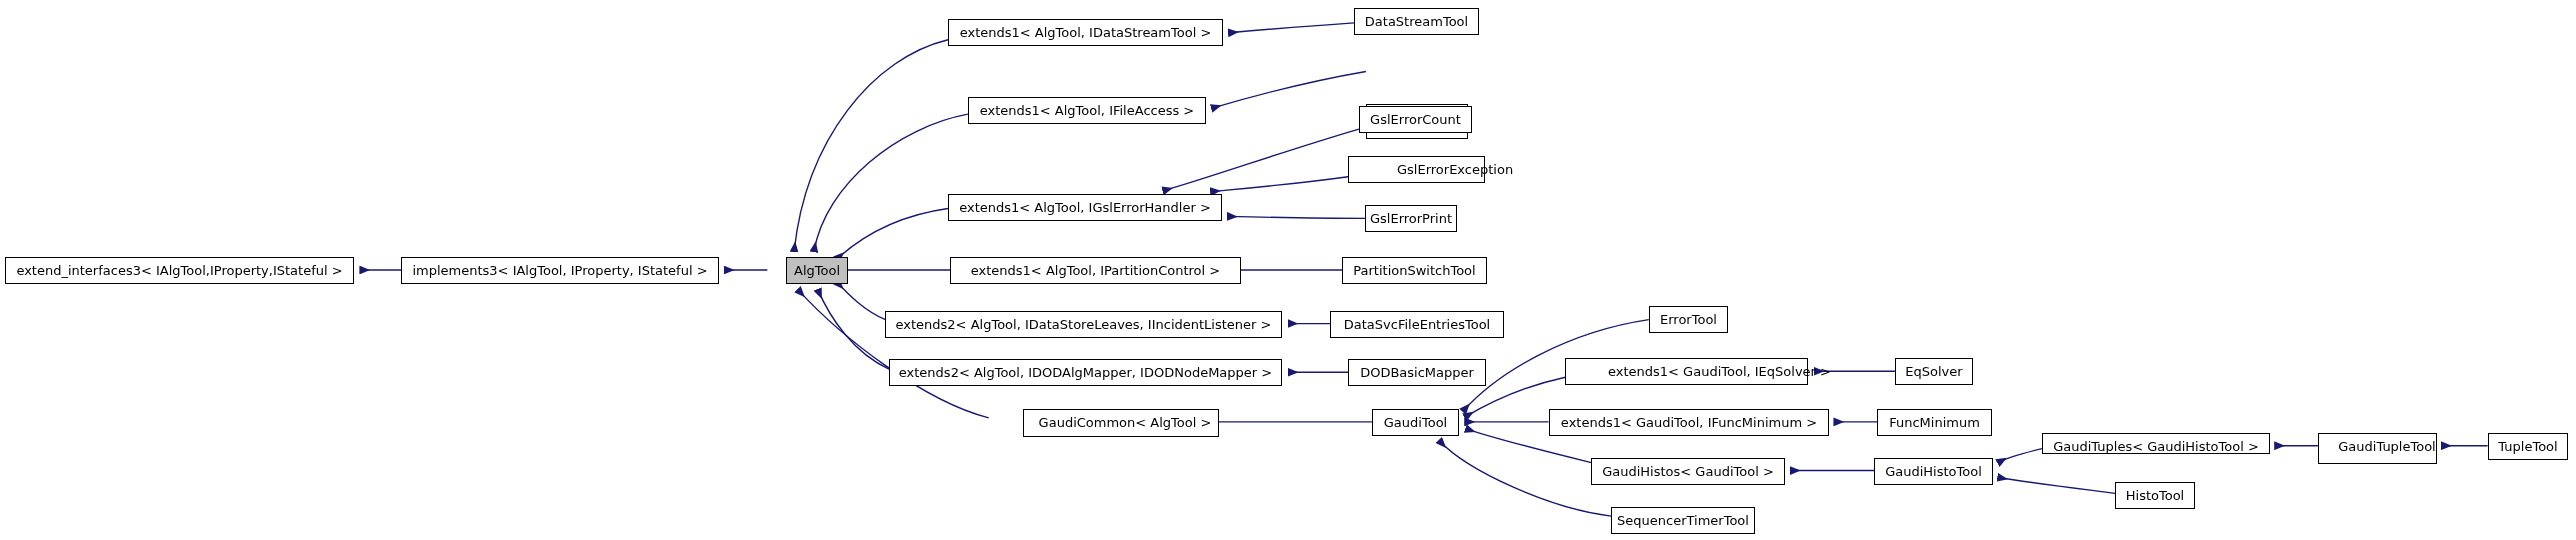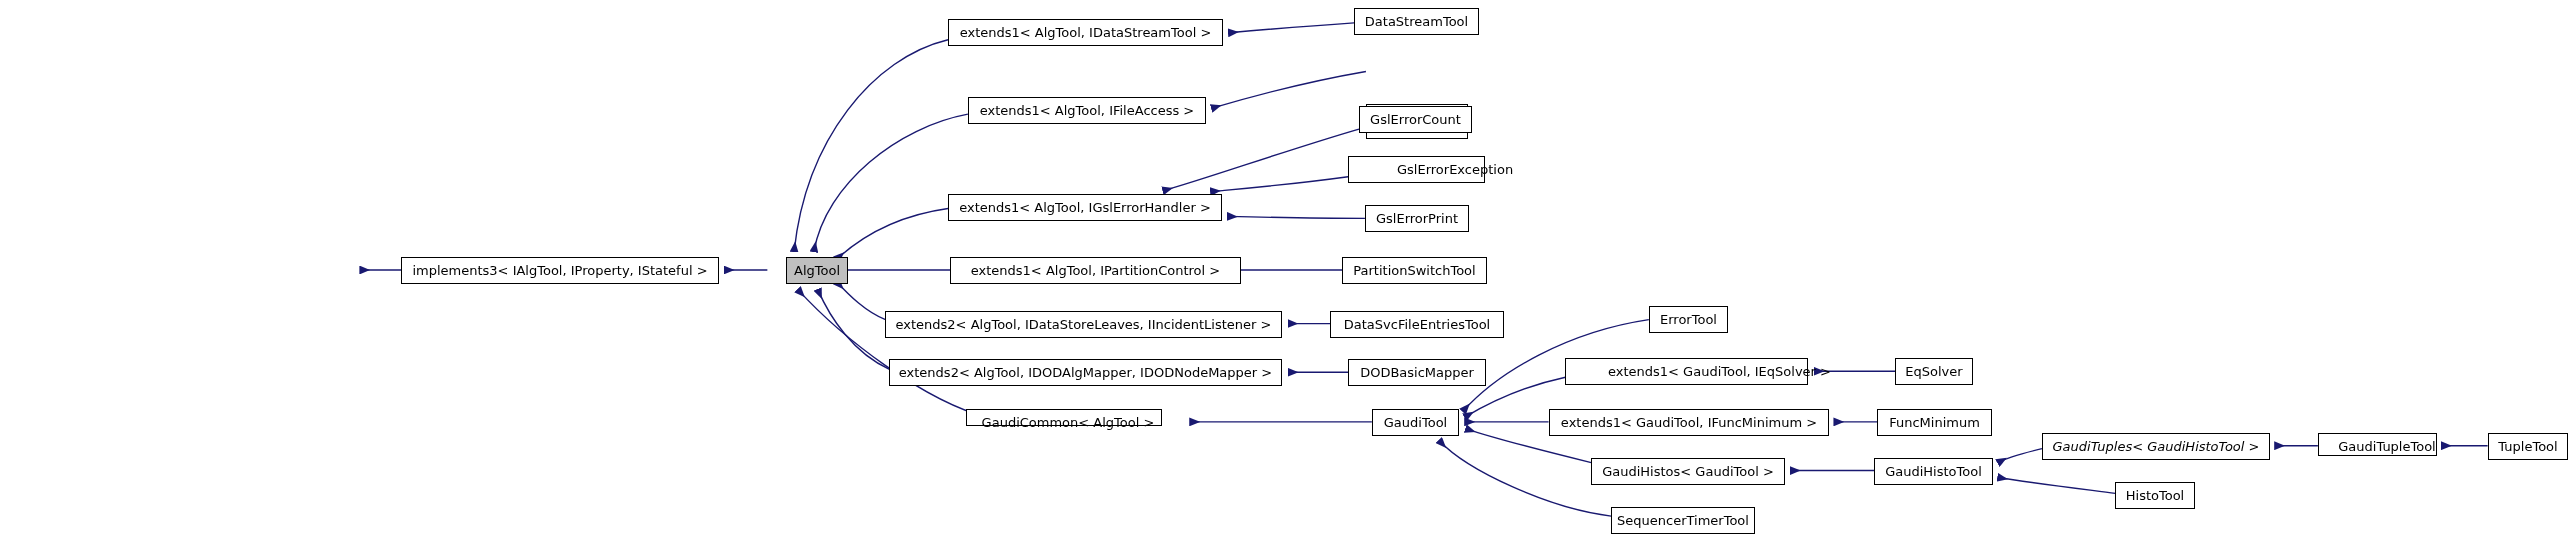--- a/index.html
+++ b/index.html
@@ -74,44 +74,45 @@
       <path d="M 1623,520 C 1560,512 1478,474 1450,444" fill="none" stroke="#191970" stroke-width="1.4" marker-end="url(#arrowhead)"></path>
       <path d="M 1909,374 L 1828,374" fill="none" stroke="#191970" stroke-width="1.4" marker-end="url(#arrowhead)"></path>
       <path d="M 1891,425 L 1848,425" fill="none" stroke="#191970" stroke-width="1.4" marker-end="url(#arrowhead)"></path>
       <path d="M 1888,474 L 1804,474" fill="none" stroke="#191970" stroke-width="1.4" marker-end="url(#arrowhead)"></path>
       <path d="M 2057,452 C 2036,457 2022,461 2013,466" fill="none" stroke="#191970" stroke-width="1.4" marker-end="url(#arrowhead)"></path>
       <path d="M 2131,497 C 2092,492 2042,486 2013,481" fill="none" stroke="#191970" stroke-width="1.4" marker-end="url(#arrowhead)"></path>
       <path d="M 2335,449 L 2292,449" fill="none" stroke="#191970" stroke-width="1.4" marker-end="url(#arrowhead)"></path>
       <path d="M 2506,449 L 2460,449" fill="none" stroke="#191970" stroke-width="1.4" marker-end="url(#arrowhead)"></path>
     </svg>
 
+<div class="node" style="left: 5px; top: 257px; width: 349px; height: 27px; line-height: 25px;">extend_interfaces3&lt; IAlgTool,IProperty,IStateful &gt;</div>
     <div class="node" style="left: 401px; top: 257px; width: 318px; height: 27px; line-height: 25px;">implements3&lt; IAlgTool, IProperty, IStateful &gt;</div>
     <div class="node highlight" style="left: 767px; top: 257px; width: 62px; height: 27px; line-height: 25px; margin-left: 19px;">AlgTool</div>
     <div class="node" style="left: 948px; top: 19px; width: 275px; height: 27px; line-height: 25px;">extends1&lt; AlgTool, IDataStreamTool &gt;</div>
     <div class="node" style="left: 1354px; top: 8px; width: 125px; height: 27px; line-height: 25px;">DataStreamTool</div>
     <div class="node" style="left: 968px; top: 97px; width: 238px; height: 27px; line-height: 25px;">extends1&lt; AlgTool, IFileAccess &gt;</div>
     <div class="node" style="left: 1366px; top: 56px; width: 102px; height: 35px; line-height: 25px; margin-top: 48px;">FileReadTool</div>
     <div class="node" style="left: 1359px; top: 106px; width: 113px; height: 27px; line-height: 25px;">GslErrorCount</div>
     <div class="node" style="left: 1348px; top: 156px; width: 137px; height: 27px; line-height: 25px; padding-left: 48px;">GslErrorException</div>
     <div class="node" style="left: 948px; top: 194px; width: 274px; height: 27px; line-height: 25px;">extends1&lt; AlgTool, IGslErrorHandler &gt;</div>
-    <div class="node" style="left: 1365px; top: 205px; width: 104px; height: 27px; line-height: 25px;">GslErrorPrint</div>
+    <div class="node" style="left: 1365px; top: 205px; width: 92px; height: 27px; line-height: 25px;">GslErrorPrint</div>
     <div class="node" style="left: 950px; top: 257px; width: 291px; height: 27px; line-height: 25px;">extends1&lt; AlgTool, IPartitionControl &gt;</div>
     <div class="node" style="left: 1342px; top: 257px; width: 145px; height: 27px; line-height: 25px;">PartitionSwitchTool</div>
     <div class="node" style="left: 885px; top: 311px; width: 397px; height: 27px; line-height: 25px;">extends2&lt; AlgTool, IDataStoreLeaves, IIncidentListener &gt;</div>
     <div class="node" style="left: 1330px; top: 311px; width: 174px; height: 27px; line-height: 25px;">DataSvcFileEntriesTool</div>
     <div class="node" style="left: 889px; top: 359px; width: 393px; height: 27px; line-height: 25px;">extends2&lt; AlgTool, IDODAlgMapper, IDODNodeMapper &gt;</div>
     <div class="node" style="left: 1348px; top: 359px; width: 138px; height: 27px; line-height: 25px;">DODBasicMapper</div>
-    <div class="node" style="left: 966px; top: 409px; width: 196px; height: 17px; line-height: 25px; padding-left: 8px;">GaudiCommon&lt; AlgTool &gt;</div>
+    <div class="node" style="left: 1023px; top: 409px; width: 196px; height: 28px; line-height: 25px; padding-left: 8px;">GaudiCommon&lt; AlgTool &gt;</div>
     <div class="node" style="left: 1372px; top: 409px; width: 87px; height: 27px; line-height: 25px;">GaudiTool</div>
     <div class="node" style="left: 1649px; top: 306px; width: 79px; height: 27px; line-height: 25px;">ErrorTool</div>
     <div class="node" style="left: 1565px; top: 358px; width: 243px; height: 27px; line-height: 25px; padding-left: 42px;">extends1&lt; GaudiTool, IEqSolver &gt;</div>
     <div class="node" style="left: 1895px; top: 358px; width: 78px; height: 27px; line-height: 25px;">EqSolver</div>
     <div class="node" style="left: 1549px; top: 409px; width: 280px; height: 27px; line-height: 25px;">extends1&lt; GaudiTool, IFuncMinimum &gt;</div>
     <div class="node" style="left: 1877px; top: 409px; width: 115px; height: 27px; line-height: 25px;">FuncMinimum</div>
     <div class="node" style="left: 1591px; top: 458px; width: 194px; height: 27px; line-height: 25px;">GaudiHistos&lt; GaudiTool &gt;</div>
     <div class="node" style="left: 1874px; top: 458px; width: 119px; height: 27px; line-height: 25px;">GaudiHistoTool</div>
-    <div class="node" style="left: 2042px; top: 433px; width: 228px; height: 27px; line-height: 25px; font-style: italic;">GaudiTuples&lt; GaudiHistoTool &gt;</div>
-    <div class="node" style="left: 2318px; top: 433px; width: 119px; height: 23px; line-height: 25px; padding-left: 19px;">GaudiTupleTool</div>
+    <div class="node" style="left: 2042px; top: 433px; width: 228px; height: 21px; line-height: 25px;">GaudiTuples&lt; GaudiHistoTool &gt;</div>
+    <div class="node" style="left: 2318px; top: 433px; width: 119px; height: 31px; line-height: 25px; padding-left: 19px;">GaudiTupleTool</div>
     <div class="node" style="left: 2488px; top: 433px; width: 80px; height: 27px; line-height: 25px;">TupleTool</div>
     <div class="node" style="left: 2115px; top: 482px; width: 80px; height: 27px; line-height: 25px;">HistoTool</div>
     <div class="node" style="left: 1611px; top: 507px; width: 144px; height: 27px; line-height: 25px;">SequencerTimerTool</div>
   </div>
 
 
 </body></html>

